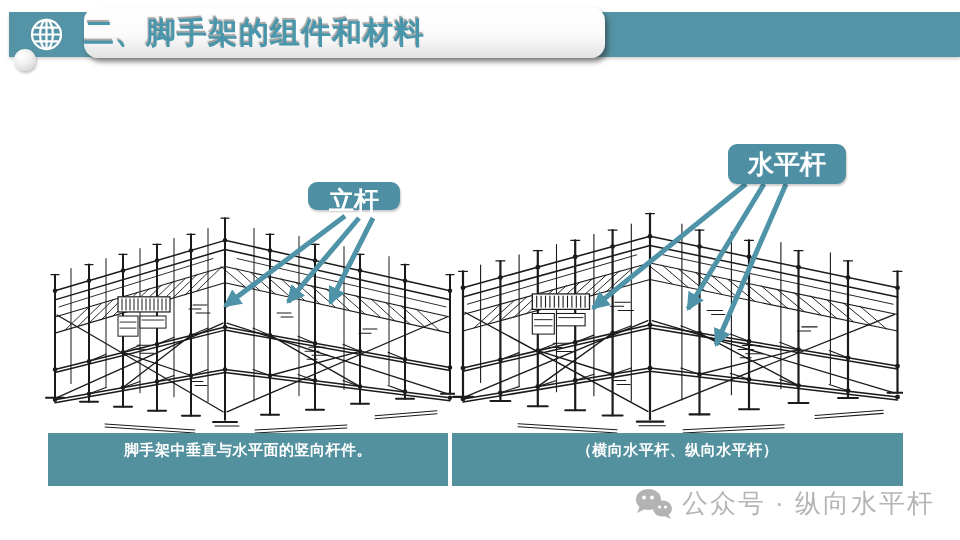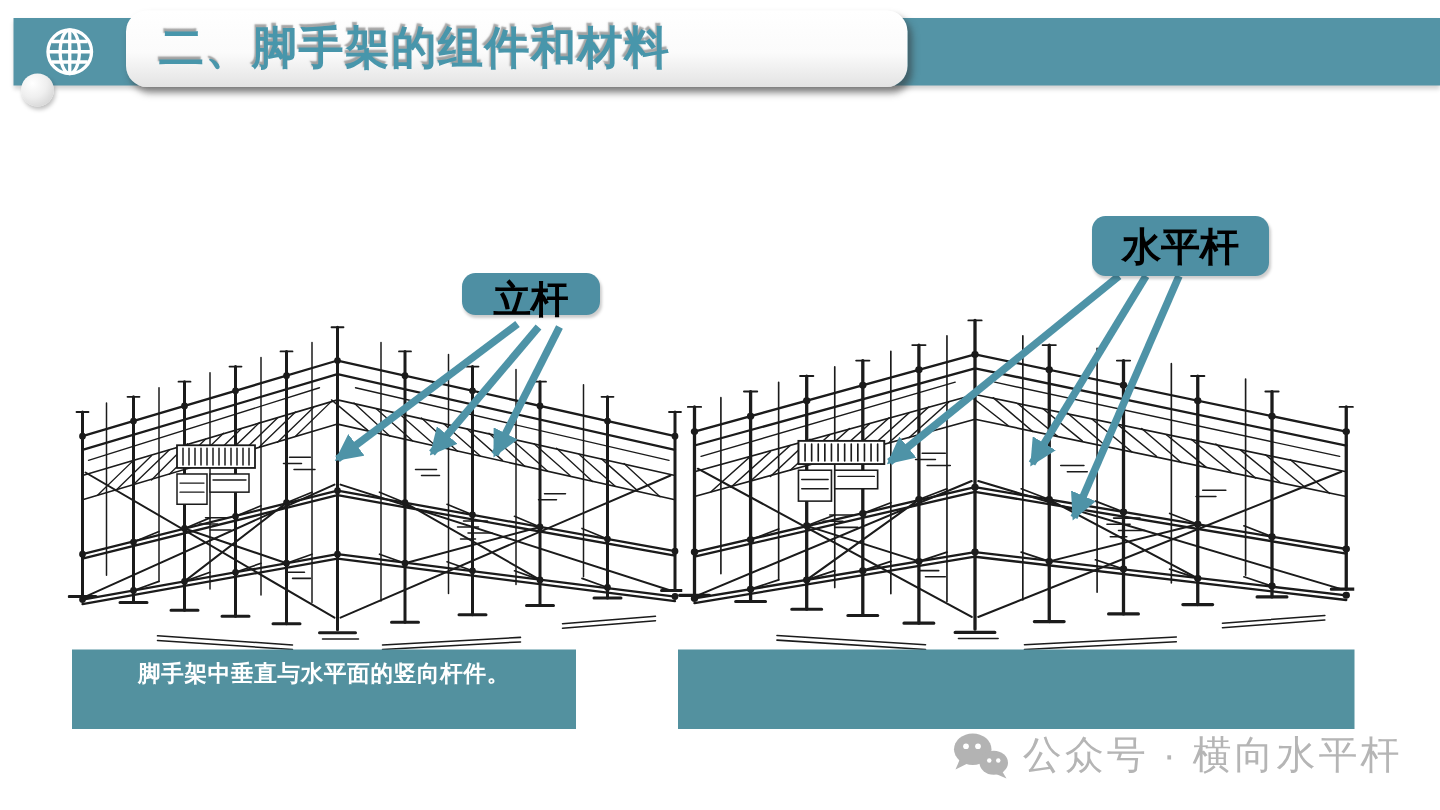--- a/index.html
+++ b/index.html
@@ -8,40 +8,40 @@
   
   .top-bar{position:absolute;left:9px;top:12px;width:951px;height:45px;background:#5494a6;
            box-shadow:0 2px 3px rgba(0,0,0,.18);}
   .globe{position:absolute;left:26px;top:14px;width:41px;height:41px;}
   .ball{position:absolute;left:14px;top:49px;width:22px;height:22px;border-radius:50%;
         background:radial-gradient(circle at 35% 30%,#ffffff 0%,#efefef 45%,#c9c9c9 100%);
         box-shadow:1px 2px 3px rgba(0,0,0,.25);}
   .title-pill{position:absolute;left:84px;top:7px;width:521px;height:51px;border-radius:14px;
         background:linear-gradient(180deg,#ffffff 0%,#fbfbfb 55%,#e3e3e3 100%);
         box-shadow:3px 4px 5px rgba(50,50,50,.55);}
-  .title-pill .t{display:block;padding-left:22px;line-height:52px;font-size:30px;font-weight:bold;
+  .title-pill .t{display:block;line-height:52px;font-size:30px;font-weight:bold;
         color:#4896ab;letter-spacing:1px;
         text-shadow:-1px -2px 1px rgba(90,90,90,.55);white-space:nowrap;}
   
   .figure{position:absolute;}
   .fig-left{left:45px;top:198px;width:410px;height:237px;}
   .fig-right{left:452px;top:193px;width:451px;height:242px;}
   .figure svg{width:100%;height:100%;display:block;}
   
-  .pole-label{position:absolute;background:#4e8fa3;color:#000000;font-weight:bold;text-align:center;
+  .pole-label{position:absolute;background:#4e8fa3;color:#ffffff;font-weight:bold;text-align:center;
         border-radius:9px;box-shadow:1px 2px 2px rgba(0,0,0,.2);}
   .lbl-left{left:308px;top:182px;width:92px;height:28px;font-size:25px;line-height:36px;}
   .lbl-right{left:728px;top:144px;width:118px;height:40px;font-size:26px;line-height:40px;}
   
   .arrows{position:absolute;left:0;top:0;width:960px;height:540px;pointer-events:none;}
   
   .caption{position:absolute;top:433px;height:53px;background:#53919f;color:#ffffff;
         font-weight:bold;text-align:center;font-size:15px;padding-top:5px;box-sizing:border-box;}
   .caption .l1,.caption .l2{line-height:23px;letter-spacing:.5px;}
-  .cap-left{left:48px;width:336px;}
+  .cap-left{left:48px;width:400px;}
   .cap-right{left:452px;width:451px;}
   
   .footer{position:absolute;right:25px;top:486px;display:flex;align-items:center;gap:9px;}
   .footer .txt{color:#b5b5b5;font-size:26px;letter-spacing:2px;white-space:nowrap;}
   .wechat{width:38px;height:32px;}
 </style>
 </head>
 <body>
 
 <div class="slide">
@@ -126,33 +126,34 @@
     </g>
   </svg>
 
   <div class="pole-label lbl-left">立杆</div>
   <div class="pole-label lbl-right">水平杆</div>
 
   <div class="caption cap-left">
     <div class="l1">脚手架中垂直与水平面的竖向杆件。</div>
   </div>
   <div class="caption cap-right">
+    <div class="l2">（横向水平杆、纵向水平杆）</div>
   </div>
 
   <div class="footer">
     <svg class="wechat" viewBox="0 0 38 32">
       <g fill="#b3b3b3">
         <ellipse cx="13.5" cy="11.5" rx="12.5" ry="10.5"></ellipse>
         <path d="M5,18 L2,25 L10,21 Z"></path>
         <ellipse cx="27.5" cy="20.5" rx="9.5" ry="8"></ellipse>
         <path d="M33,26 L36,31 L29,28 Z"></path>
       </g>
       <g fill="#ffffff">
         <circle cx="9" cy="9.5" r="1.9"></circle>
         <circle cx="17" cy="9.5" r="1.9"></circle>
         <circle cx="24.5" cy="19" r="1.5"></circle>
         <circle cx="30.5" cy="19" r="1.5"></circle>
       </g>
     </svg>
-    <span class="txt">公众号 · 横向水平杆</span>
+    <span class="txt">公众号 · 纵向水平杆</span>
   </div>
 
 </div>
 
 </body></html>

